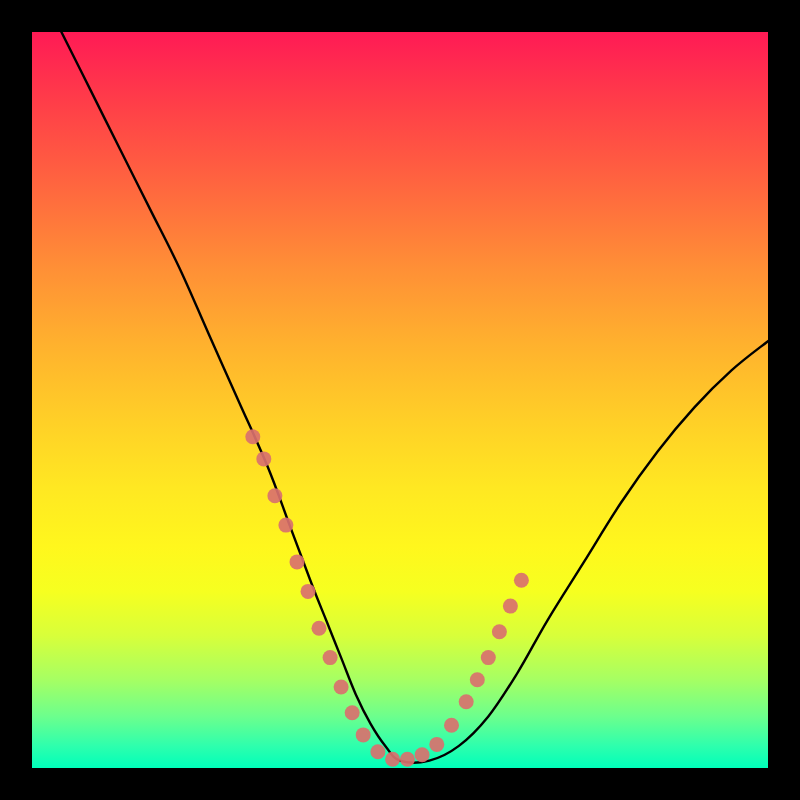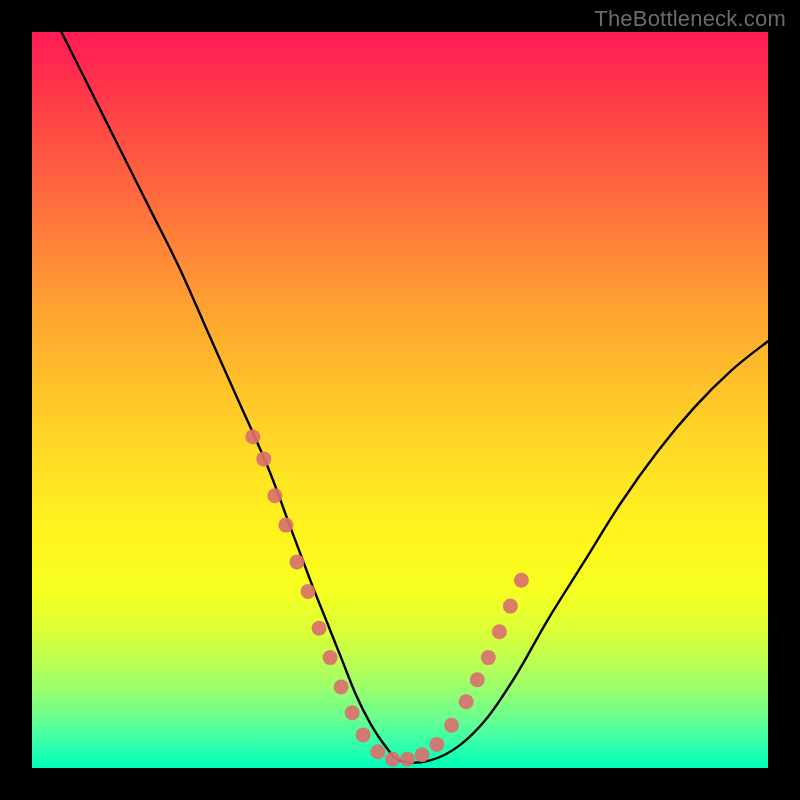--- a/index.html
+++ b/index.html
@@ -88,14 +88,13 @@
           <circle cx="434.2" cy="669.8" r="7.5" fill="#d9716e" fill-opacity="0.92"></circle>
           <circle cx="445.3" cy="647.7" r="7.5" fill="#d9716e" fill-opacity="0.92"></circle>
           <circle cx="456.3" cy="625.6" r="7.5" fill="#d9716e" fill-opacity="0.92"></circle>
           <circle cx="467.4" cy="599.8" r="7.5" fill="#d9716e" fill-opacity="0.92"></circle>
           <circle cx="478.4" cy="574.1" r="7.5" fill="#d9716e" fill-opacity="0.92"></circle>
           <circle cx="489.4" cy="548.3" r="7.5" fill="#d9716e" fill-opacity="0.92"></circle>
         </g>
     </svg>
   </div>
 
-  <div class="watermark">TheBottleneck.com</div>
 </div>
 
 </body></html>

